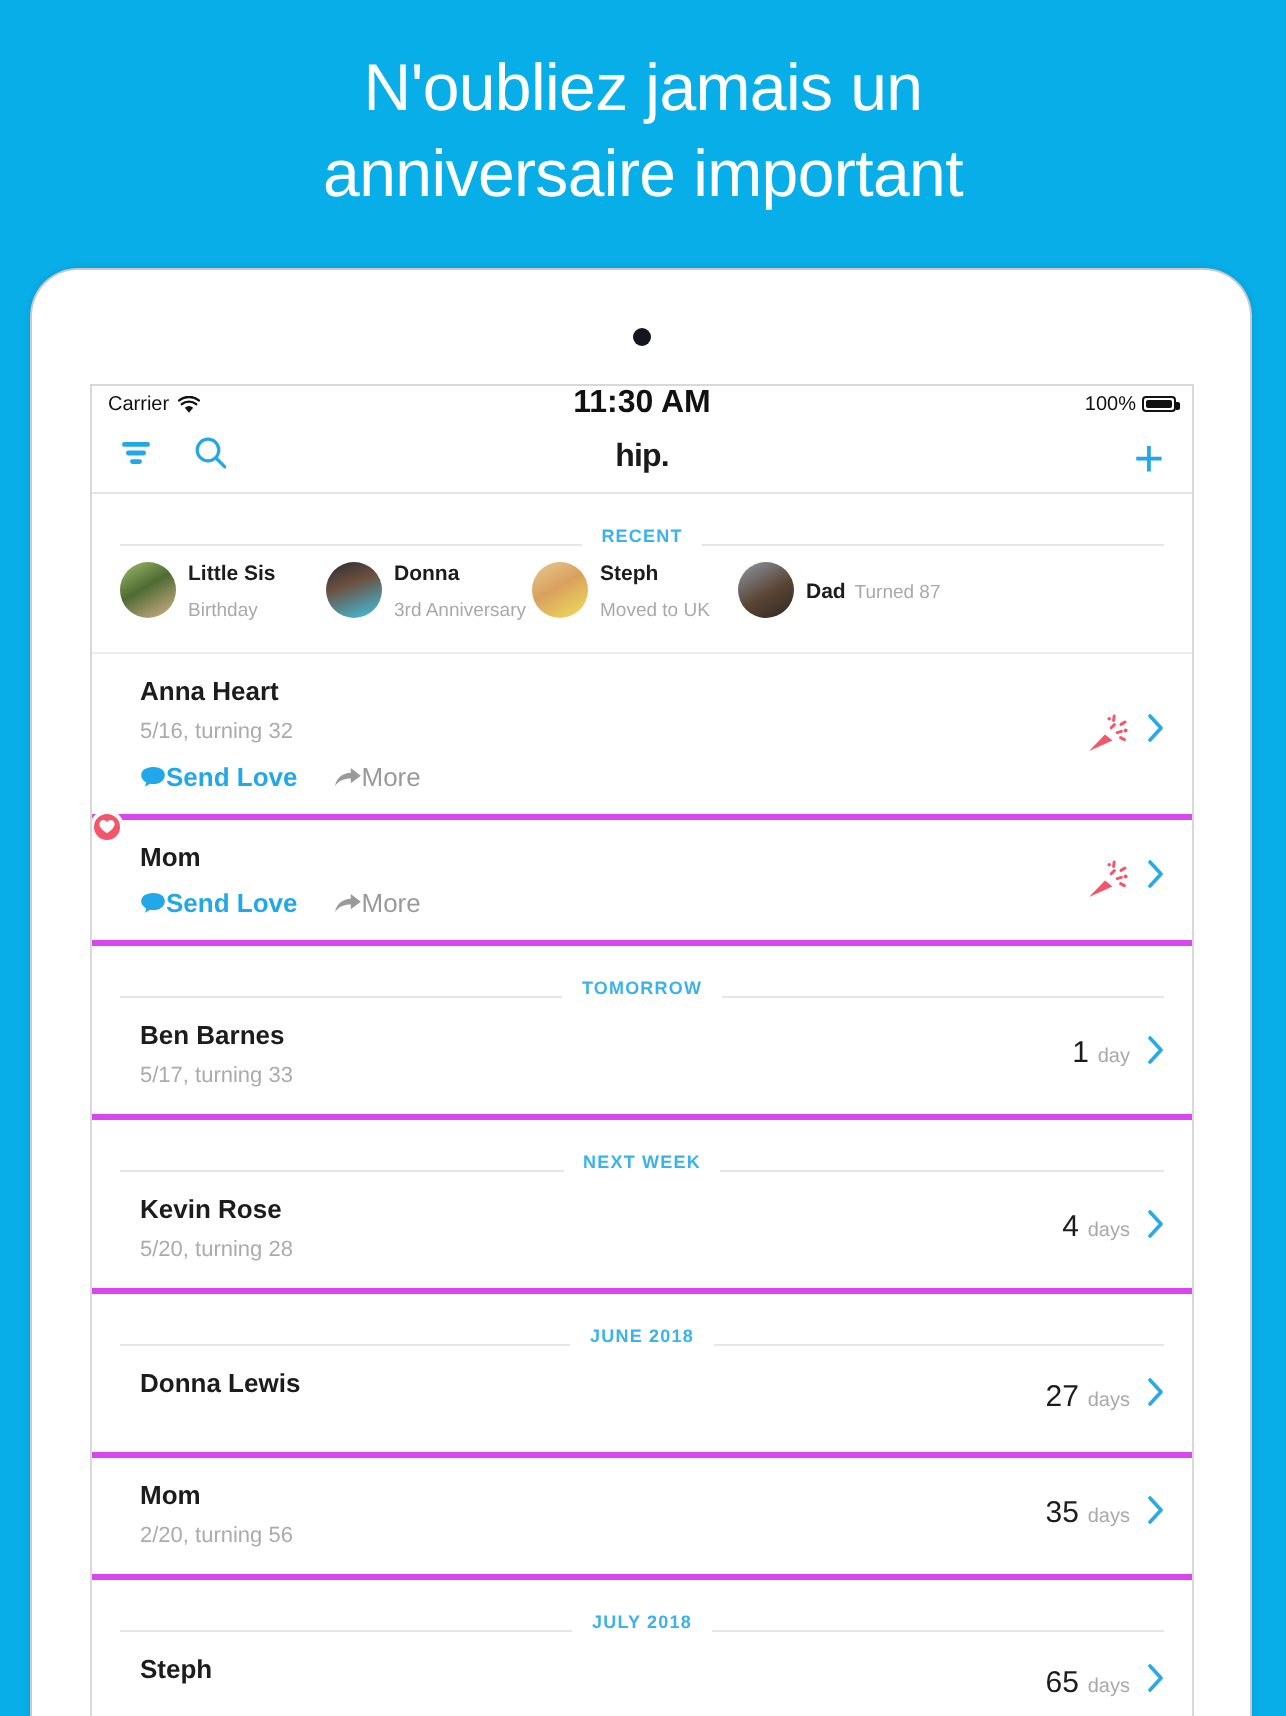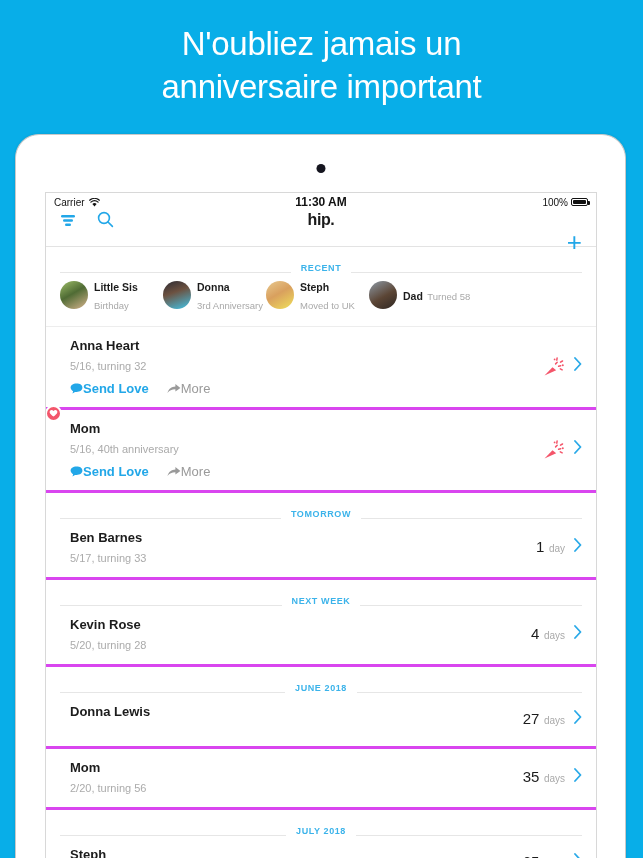--- a/index.html
+++ b/index.html
@@ -45,45 +45,44 @@
 
   
   .statusbar {
     height:18px; display:flex; align-items:center;
     padding:0 8px; font-size:10px; color:#111;
     position:relative;
   }
   .sb-left { display:flex; align-items:center; gap:4px; }
   .sb-center {
     position:absolute; left:0; right:0; text-align:center;
-    font-size:12px; font-weight:600; color:#111;
+    font-size:16px; font-weight:600; color:#111;
     pointer-events:none;
   }
   .sb-right {
     margin-left:auto; display:flex; align-items:center; gap:3px;
     font-size:10px; z-index:2;
   }
   .batt {
     width:17px; height:8px; border:1px solid #111; border-radius:2px;
     position:relative; background:#fff; padding:1px;
   }
   .batt i { display:block; height:100%; width:100%; background:#111; border-radius:1px; }
   .batt:after {
     content:""; position:absolute; right:-3px; top:2px;
     width:2px; height:4px; background:#111; border-radius:0 1px 1px 0;
   }
   .wifi svg { display:block; }
 
   
   .navbar {
-    height:36px; display:flex; align-items:flex-start;
+    height:36px; display:flex; align-items:center;
     padding:0 14px; position:relative;
     border-bottom:1px solid #e3e3e3;
     background:#fff;
-    flex-direction:column;
   }
   .nav-left { display:flex; align-items:center; gap:21px; }
   .nav-title {
     position:absolute; left:0; right:0; text-align:center;
     font-size:16px; font-weight:700; color:#1a1a1a;
     letter-spacing:-0.4px; pointer-events:none;
   }
   .nav-plus {
     margin-left:auto; color:#22A7E8; font-size:26px; line-height:20px;
     font-weight:300; z-index:2;
@@ -244,21 +243,21 @@
           <span class="av av-28 p3"></span>
           <span class="recent-txt">
             <span class="recent-name">Steph</span>
             <span class="recent-sub">Moved to UK</span>
           </span>
         </div>
         <div class="recent-item">
           <span class="av av-28 p4"></span>
           <span class="recent-txt">
             <span class="recent-name">Dad</span>
-            <span class="recent-sub">Turned 58</span>
+            <span class="recent-sub">Turned 87</span>
           </span>
         </div>
       </div>
 
 
       <div class="row">
         <span class="av-wrap">
           <span class="av av-38 p5"></span>
         </span>
         <div class="row-main">
@@ -300,21 +299,20 @@
         <span class="av-wrap">
           <span class="av av-38 p6"></span>
           <span class="heart-badge">
             <svg width="9" height="8" viewBox="0 0 9 8">
               <path d="M4.5 7.6 C1 5.2 0.2 3.6 0.9 2.1 C1.6 0.6 3.5 0.6 4.5 2 C5.5 0.6 7.4 0.6 8.1 2.1 C8.8 3.6 8 5.2 4.5 7.6 Z" fill="#fff"></path>
             </svg>
           </span>
         </span>
         <div class="row-main">
           <div class="row-name">Mom</div>
-          <div class="row-sub">5/16, 40th anniversary</div>
           <div class="row-actions">
             <span class="act love">
               <svg width="13" height="11" viewBox="0 0 13 11">
                 <path d="M6.5 0.5 C2.9 0.5 0.6 2.3 0.6 4.6 C0.6 6.1 1.6 7.4 3.1 8.2 L2.5 10.4 L5 8.9 a9 9 0 0 0 1.5 0.1 c3.6 0 5.9-1.8 5.9-4.4 S10.1 0.5 6.5 0.5 Z" fill="#22A7E8"></path>
               </svg>
               <span>Send Love</span>
             </span>
             <span class="act more">
               <svg width="14" height="11" viewBox="0 0 14 11">
                 <path d="M0.5 10 C1.6 5.4 4.6 3.6 8.4 3.4 L8.4 1 L13.4 4.9 L8.4 8.6 L8.4 6.2 C4.9 6.2 2.3 7.3 0.5 10 Z" fill="#9a9a9a"></path>

